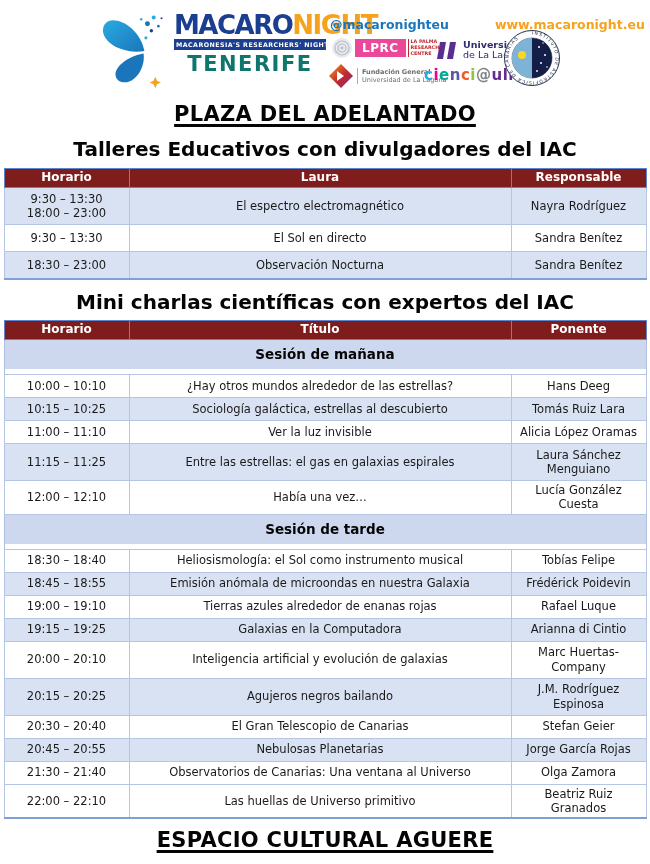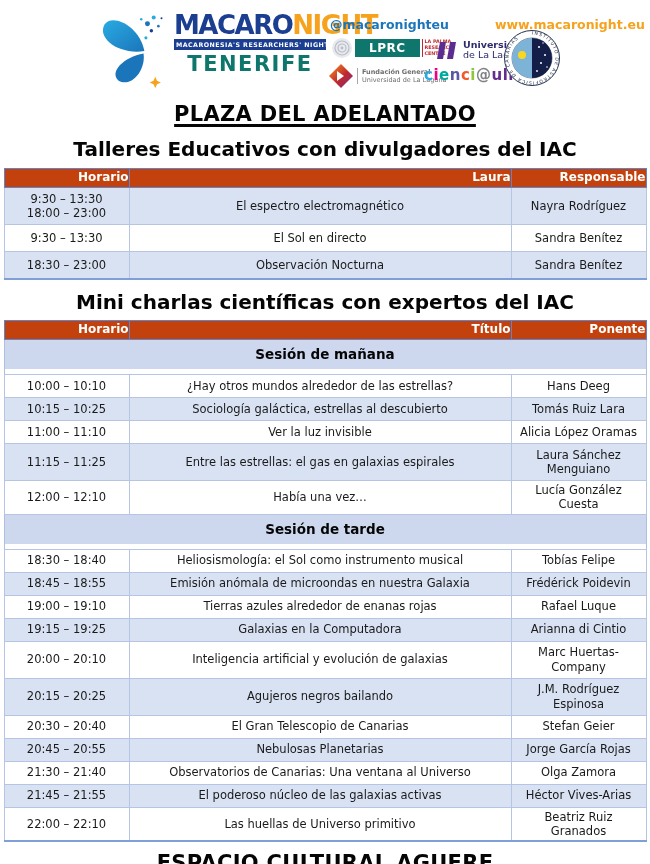--- a/index.html
+++ b/index.html
@@ -13,21 +13,21 @@
   .wordmark{position:absolute;left:174px;top:13px;width:152px;text-align:center;}
   .wm-name{font-size:26px;font-weight:800;letter-spacing:-1.5px;line-height:.95;white-space:nowrap;}
   .wm-blue{color:#1B3E90;}
   .wm-orange{color:#F6A21D;}
   .wm-tagline{background:#1B3E90;color:#fff;font-size:6.3px;font-weight:700;letter-spacing:.45px;
     padding:2px 2px;margin-top:1px;white-space:nowrap;}
   .wm-location{color:#0f766e;font-size:21px;font-weight:800;letter-spacing:1.5px;margin-top:2px;}
   .handle{position:absolute;left:330px;top:17px;color:#1B75BB;font-weight:700;font-size:12.5px;}
   .website{position:absolute;left:495px;top:17px;color:#F6A21D;font-weight:700;font-size:12.5px;}
   .lprc{position:absolute;left:331px;top:37px;display:flex;align-items:center;gap:2px;}
-  .lprc-box{background:#0f766e;color:#fff;font-weight:700;font-size:12px;padding:2px 14px;letter-spacing:.5px;}
+  .lprc-box{background:#ec4899;color:#fff;font-weight:700;font-size:12px;padding:2px 7px;letter-spacing:.5px;}
   .lprc-name{color:#C1272D;font-size:4.8px;font-weight:700;line-height:1.2;white-space:pre-line;
     border-left:1px solid #C1272D;padding-left:2px;}
   .fundacion{position:absolute;left:329px;top:64px;display:flex;align-items:center;gap:4px;}
   .fund-text{color:#6d6e71;font-size:6.5px;line-height:1.3;border-left:1px solid #aaa;padding-left:4px;}
   .fund-text .b{font-weight:700;}
   .ull{position:absolute;left:437px;top:40px;display:flex;align-items:center;gap:4px;}
   .ull-text{font-size:9.5px;color:#2e2a6e;line-height:1.1;}
   .ull-text .b{font-weight:700;}
   .cienci{position:absolute;left:424px;top:66px;font-size:15px;font-weight:800;letter-spacing:.5px;}
   .cienci span:nth-child(1){color:#29ABE2;}
@@ -40,22 +40,22 @@
   .cienci span:nth-child(8),.cienci span:nth-child(9),.cienci span:nth-child(10){color:#662D91;}
   .iac{position:absolute;left:503px;top:29px;}
   
   .doc-title{text-align:center;font-size:21px;font-weight:800;margin:6px 10px 0;color:#050505;
     text-decoration:underline;text-decoration-thickness:2.5px;text-underline-offset:3px;letter-spacing:.3px;}
   .doc-subtitle{text-align:center;font-size:20px;font-weight:800;margin:11px 0 7px;color:#050505;}
   
   table{width:642px;margin:0 auto;border-collapse:collapse;table-layout:fixed;
     border:1px solid #aebfe0;border-bottom:2px solid #7f9fd6;}
   col.c-time{width:125px;} col.c-title{width:382px;} col.c-who{width:135px;}
-  th{background:#c2410c;color:#fff;font-size:12px;font-weight:700;padding:1px 0 3px;
-    border:1px solid #5c84cf;text-align:right;}
+  th{background:#7f1d1d;color:#fff;font-size:12px;font-weight:700;padding:1px 0 3px;
+    border:1px solid #5c84cf;}
   td{font-size:11.5px;text-align:center;vertical-align:middle;padding:2px 4px;
     border:1px solid #b6c5e3;line-height:1.25;}
   tr.shaded td{background:#D9E2F3;}
   td.time{white-space:pre-line;}
   tr.h36 td{height:32px;} tr.h26 td{height:22px;} tr.h22 td{height:18px;}
   tr.band td{background:#CDD7EE;font-weight:700;font-size:13.5px;padding:6px 0;
     border-left:none;border-right:none;border-top:none;border-bottom:none;color:#050505;}
   tr.sp td{height:5px;padding:0;border:none;background:#fff;}
 </style>
 </head>
@@ -283,25 +283,20 @@
   <tr class="shaded h22">
     <td class="time">20:45 – 20:55</td>
     <td>Nebulosas Planetarias</td>
     <td>Jorge García Rojas</td>
   </tr>
   <tr class="h22">
     <td class="time">21:30 – 21:40</td>
     <td>Observatorios de Canarias: Una ventana al Universo</td>
     <td>Olga Zamora</td>
   </tr>
-  <tr class="shaded h22">
-    <td class="time">21:45 – 21:55</td>
-    <td>El poderoso núcleo de las galaxias activas</td>
-    <td>Héctor Vives-Arias</td>
-  </tr>
   <tr class="h22">
     <td class="time">22:00 – 22:10</td>
     <td>Las huellas de Universo primitivo</td>
     <td>Beatriz Ruiz Granados</td>
   </tr>
 </tbody>
   </table>
 
 <h1 class="doc-title" style="margin-top:9px;margin-bottom:7px;">ESPACIO CULTURAL AGUERE</h1>
 

